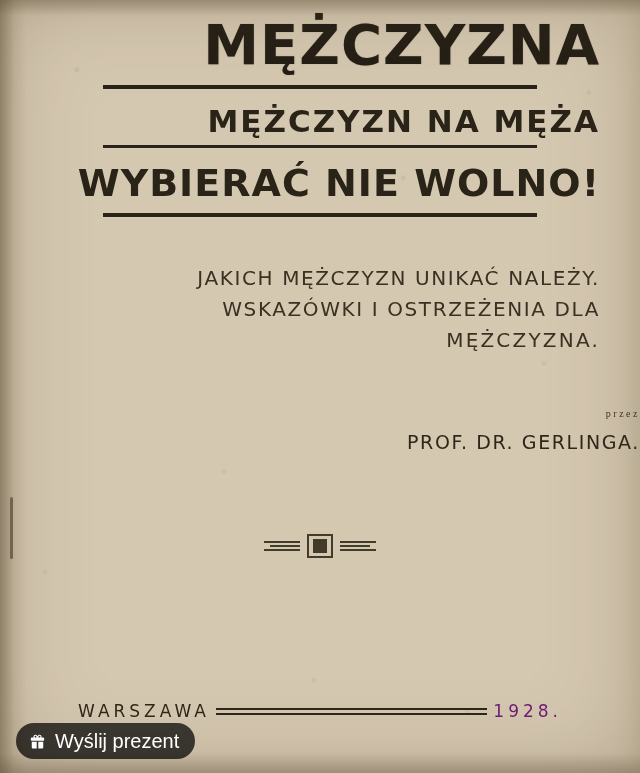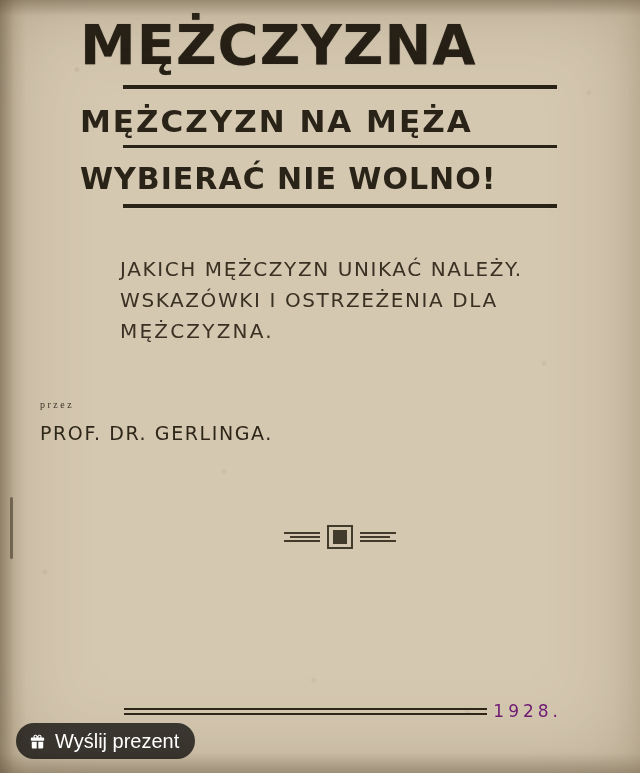--- a/index.html
+++ b/index.html
@@ -83,22 +83,21 @@
     height: 62px;
     background: rgba(55,45,30,0.55);
     border-radius: 2px;
     pointer-events: none;
   }
 
   .content {
     position: absolute;
     left: 0; right: 0; top: 0; bottom: 0;
     color: #2b2419;
-    text-align: left;
-    margin-left: 40px;
+    text-align: right;
   }
 
   .title-block {
     margin-top: 16px;
     padding: 0 40px;
   }
 
   .t1 {
     font-family: "DejaVu Sans", sans-serif;
     font-weight: 700;
@@ -123,35 +122,35 @@
     font-family: "DejaVu Sans", sans-serif;
     font-weight: 700;
     font-size: 31px;
     letter-spacing: 2px;
     margin-top: 14px;
     color: #2a2318;
   }
   .t3 {
     font-family: "DejaVu Sans", sans-serif;
     font-weight: 700;
-    font-size: 30px;
+    font-size: 38px;
     letter-spacing: 1px;
     margin-top: 13px;
     color: #2a2318;
   }
 
   .subtitle {
     margin-top: 46px;
     font-family: "DejaVu Sans", sans-serif;
     font-weight: 400;
     font-size: 20px;
     letter-spacing: 1.6px;
     line-height: 1.55;
     color: #3a3123;
-    padding: 0 80px;
+    padding: 0 40px;
   }
   .subtitle div { white-space: nowrap; }
   .subtitle .l3 { letter-spacing: 2.2px; }
 
   .by {
     margin-top: 52px;
     font-family: Liberation Serif, serif;
     font-size: 10px;
     letter-spacing: 2.5px;
     color: #3d3426;
@@ -274,20 +273,21 @@
           <line x1="80" y1="13" x2="116" y2="13"></line>
           <line x1="80" y1="17" x2="110" y2="17"></line>
           <line x1="80" y1="21" x2="116" y2="21"></line>
           <rect x="48" y="6" width="24" height="22"></rect>
           <rect x="54" y="11" width="12" height="12" fill="#2e2719"></rect>
         </g>
       </svg>
     </div>
 
     <div class="footer">
+      <span class="city">WARSZAWA</span>
       <span class="foot-rule"></span>
       <span class="year">1928.</span>
     </div>
 
   </div>
 
   <div class="vignette"></div>
 
   <div class="gift-btn">
     <span>

